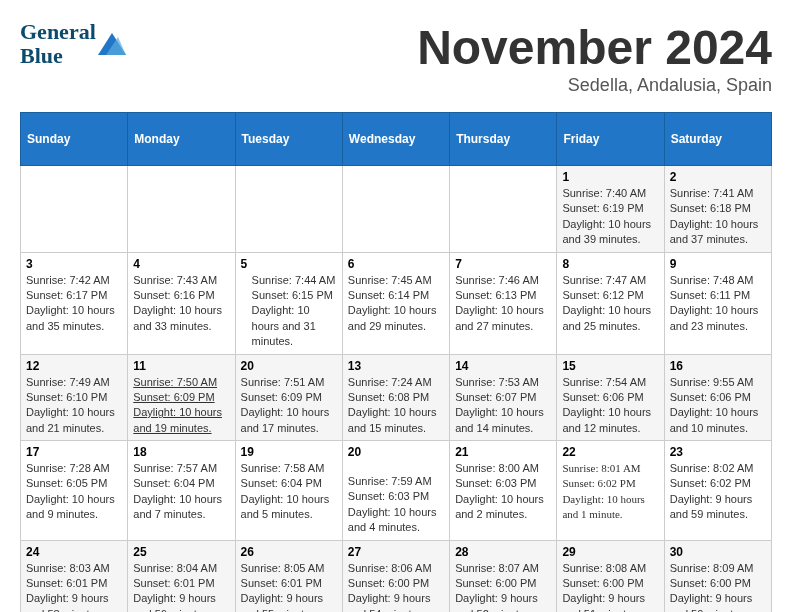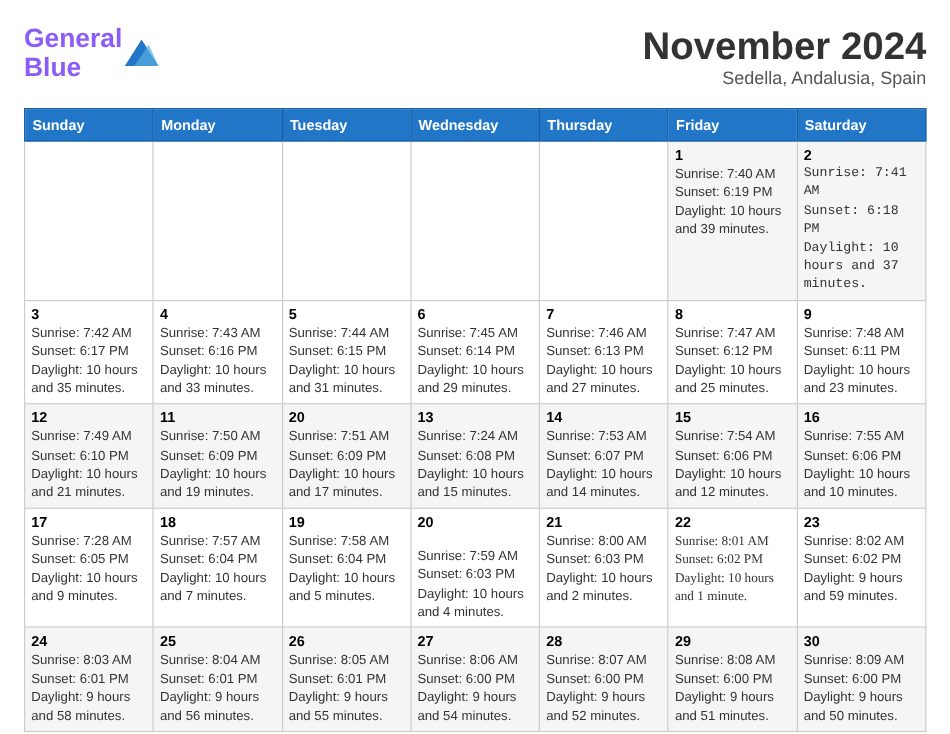--- a/index.html
+++ b/index.html
@@ -20,49 +20,50 @@
       display: flex;
       align-items: center;
     }
     .logo-text {
       font-size: 22px;
       font-weight: bold;
       color: #333;
       line-height: 1.1;
     }
     .logo-text span {
-      color: #8b5cf6;
+      color: #0c4a6e;
+      font-family: Liberation Serif, serif;
     }
     .logo-icon {
       width: 28px;
       height: 22px;
       margin-left: 2px;
     }
     .title-area {
       text-align: right;
     }
     .month-title {
-      font-size: 32px;
+      font-size: 48px;
       font-weight: bold;
       color: #333;
     }
     .location {
-      font-size: 15px;
+      font-size: 18px;
       color: #555;
     }
     table {
       width: 100%;
       border-collapse: collapse;
       font-size: 11px;
     }
     thead th {
       background-color: #2176c7;
       color: #fff;
       text-align: left;
-      padding: 6px 6px;
+      padding: 19px 6px;
       font-size: 12px;
       font-weight: bold;
       border: 1px solid #1a5fa0;
     }
     tbody tr td {
       border: 1px solid #ccc;
       vertical-align: top;
       padding: 4px 5px;
       height: 80px;
       width: 14.28%;
@@ -129,41 +130,41 @@
         <td class="empty"></td>
         <td class="empty"></td>
         <td>
           <span class="day-num">1</span>
           <div class="day-info" style="white-space: pre-line;">Sunrise: 7:40 AM
 Sunset: 6:19 PM
 Daylight: 10 hours and 39 minutes.</div>
         </td>
         <td>
           <span class="day-num">2</span>
-          <div class="day-info" style="white-space: pre-line; font-family: Liberation Mono, monospace;">Sunrise: 7:41 AM
+          <div class="day-info" style="white-space: pre-line;">Sunrise: 7:41 AM
 Sunset: 6:18 PM
 Daylight: 10 hours and 37 minutes.</div>
         </td>
       </tr>
       <tr>
         <td>
           <span class="day-num">3</span>
           <div class="day-info" style="white-space: pre-line;">Sunrise: 7:42 AM
 Sunset: 6:17 PM
 Daylight: 10 hours and 35 minutes.</div>
         </td>
         <td>
           <span class="day-num">4</span>
           <div class="day-info" style="white-space: pre-line;">Sunrise: 7:43 AM
 Sunset: 6:16 PM
 Daylight: 10 hours and 33 minutes.</div>
         </td>
         <td>
           <span class="day-num">5</span>
-          <div class="day-info" style="white-space: pre-line;">Sunrise: 7:44 AM
+          <div class="day-info" style="white-space: pre-line; margin-left: 11px;">Sunrise: 7:44 AM
 Sunset: 6:15 PM
 Daylight: 10 hours and 31 minutes.</div>
         </td>
         <td>
           <span class="day-num">6</span>
           <div class="day-info" style="white-space: pre-line;">Sunrise: 7:45 AM
 Sunset: 6:14 PM
 Daylight: 10 hours and 29 minutes.</div>
         </td>
         <td>
@@ -187,21 +188,21 @@
       </tr>
       <tr>
         <td>
           <span class="day-num">12</span>
           <div class="day-info" style="white-space: pre-line;">Sunrise: 7:49 AM
 Sunset: 6:10 PM
 Daylight: 10 hours and 21 minutes.</div>
         </td>
         <td>
           <span class="day-num">11</span>
-          <div class="day-info" style="white-space: pre-line;">Sunrise: 7:50 AM
+          <div class="day-info" style="white-space: pre-line; text-decoration: underline;">Sunrise: 7:50 AM
 Sunset: 6:09 PM
 Daylight: 10 hours and 19 minutes.</div>
         </td>
         <td>
           <span class="day-num">20</span>
           <div class="day-info" style="white-space: pre-line;">Sunrise: 7:51 AM
 Sunset: 6:09 PM
 Daylight: 10 hours and 17 minutes.</div>
         </td>
         <td>
@@ -217,21 +218,21 @@
 Daylight: 10 hours and 14 minutes.</div>
         </td>
         <td>
           <span class="day-num">15</span>
           <div class="day-info" style="white-space: pre-line;">Sunrise: 7:54 AM
 Sunset: 6:06 PM
 Daylight: 10 hours and 12 minutes.</div>
         </td>
         <td>
           <span class="day-num">16</span>
-          <div class="day-info" style="white-space: pre-line;">Sunrise: 7:55 AM
+          <div class="day-info" style="white-space: pre-line;">Sunrise: 9:55 AM
 Sunset: 6:06 PM
 Daylight: 10 hours and 10 minutes.</div>
         </td>
       </tr>
       <tr>
         <td>
           <span class="day-num">17</span>
           <div class="day-info" style="white-space: pre-line;">Sunrise: 7:28 AM
 Sunset: 6:05 PM
 Daylight: 10 hours and 9 minutes.</div>

